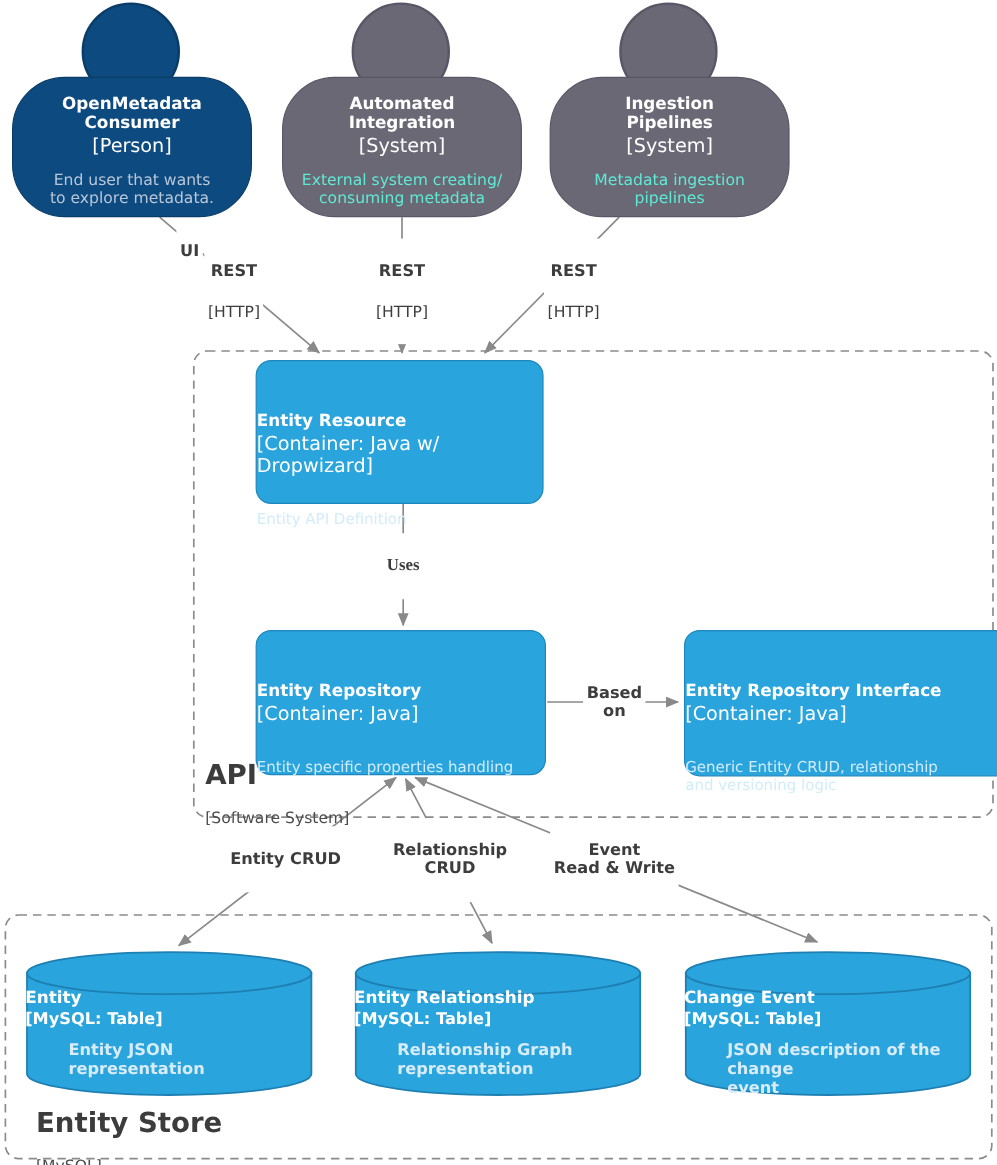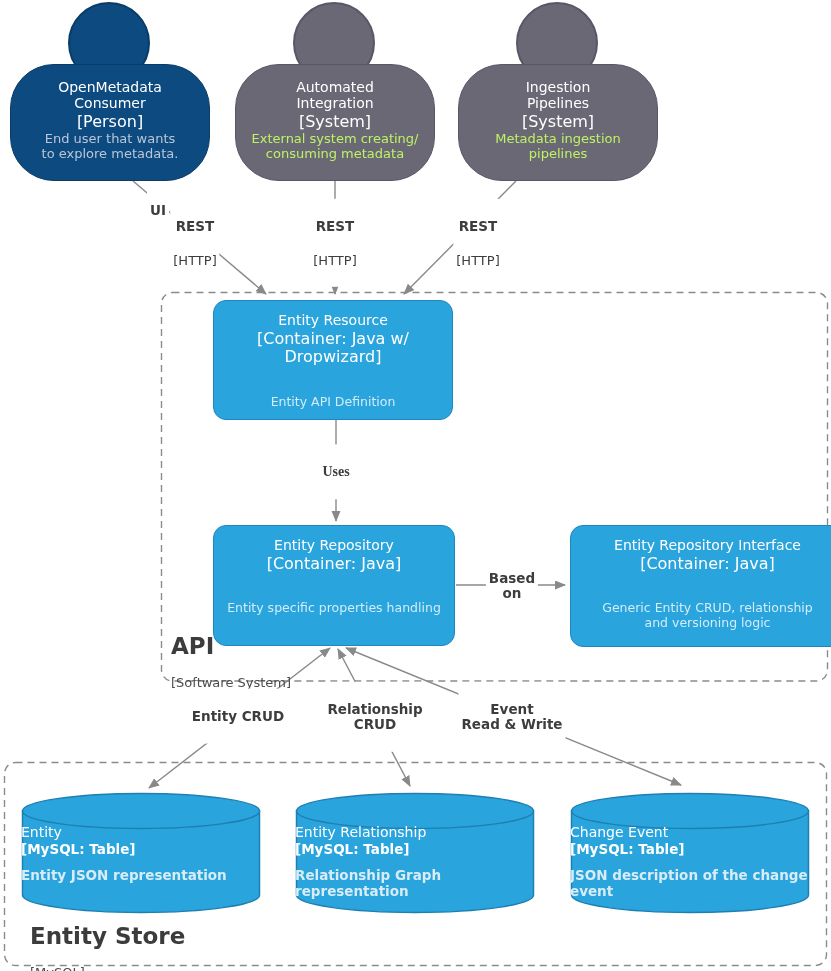--- a/index.html
+++ b/index.html
@@ -12,37 +12,37 @@
   .person{position:absolute;width:200px;height:181px;z-index:2;}
   .person .head{position:absolute;left:58px;top:2px;width:82px;height:82px;border-radius:50%;}
   .person .pbody{
     position:absolute;left:0;top:64px;width:200px;height:117px;border-radius:44px;
     box-sizing:border-box;text-align:center;padding-top:15px;
   }
   .navy .head{background:#0c4a7f;border:2px solid #0a3c68;box-sizing:border-box;}
   .navy .pbody{background:#0c4a7f;border:1.5px solid #0a3c68;}
   .gray .head{background:#6b6876;border:2px solid #5a5666;box-sizing:border-box;}
   .gray .pbody{background:#6b6876;border:1.5px solid #5a5666;}
-  .t-title{font-size:14px;font-weight:normal;color:#ffffff;line-height:1.13;white-space:pre-line;}
+  .t-title{font-size:14px;font-weight:bold;color:#ffffff;line-height:1.13;white-space:pre-line;}
   .t-sub{font-size:16px;color:#ffffff;line-height:1.15;margin-top:1px;white-space:pre-line;}
-  .t-desc{font-size:13px;line-height:1.18;white-space:pre-line;}
+  .t-desc{font-size:13px;line-height:1.18;margin-top:12px;white-space:pre-line;}
   .navy .t-desc{color:#b9c6d8;}
-  .gray .t-desc{color:#bef264;text-align:center;}
+  .gray .t-desc{color:#5eead4;text-align:center;}
   
   .cbox{
     position:absolute;background:#29a4dd;border:1px solid #1f87bd;border-radius:13px;
-    box-sizing:border-box;text-align:center;z-index:2;padding-top:12px;
+    box-sizing:border-box;text-align:left;z-index:2;padding-top:43px;
   }
   .cbox .t-desc{color:#d2ecfa;margin-top:28px;font-size:12.5px;}
   
   .cyl{position:absolute;width:240px;height:122px;z-index:2;}
   .cyl svg{position:absolute;left:0;top:0;}
   .cyl .ctext{position:absolute;left:0;top:0;width:240px;text-align:left;padding-top:33px;box-sizing:border-box;}
   .cyl .t-sub{font-weight:bold;font-size:13.5px;}
-  .cyl .t-desc{color:#d8ecf8;font-weight:bold;font-size:13.5px;margin-top:11px;}
+  .cyl .t-desc{color:#d8ecf8;font-weight:bold;font-size:13.5px;margin-top:11px;padding-left:36px;}
   
   .blabel{position:absolute;z-index:2;}
   .blabel .b-title{font-size:23px;font-weight:bold;color:#3c3c3c;line-height:1.1;}
   .blabel .b-sub{font-size:13px;color:#4c4c4c;line-height:1.2;margin-top:16px;}
   
   .elabel{
     position:absolute;z-index:3;transform:translate(-50%,-50%);
     text-align:center;color:#3d3d3d;background:#ffffff;padding:1px 3px;
     line-height:1.16;white-space:pre-line;
   }

